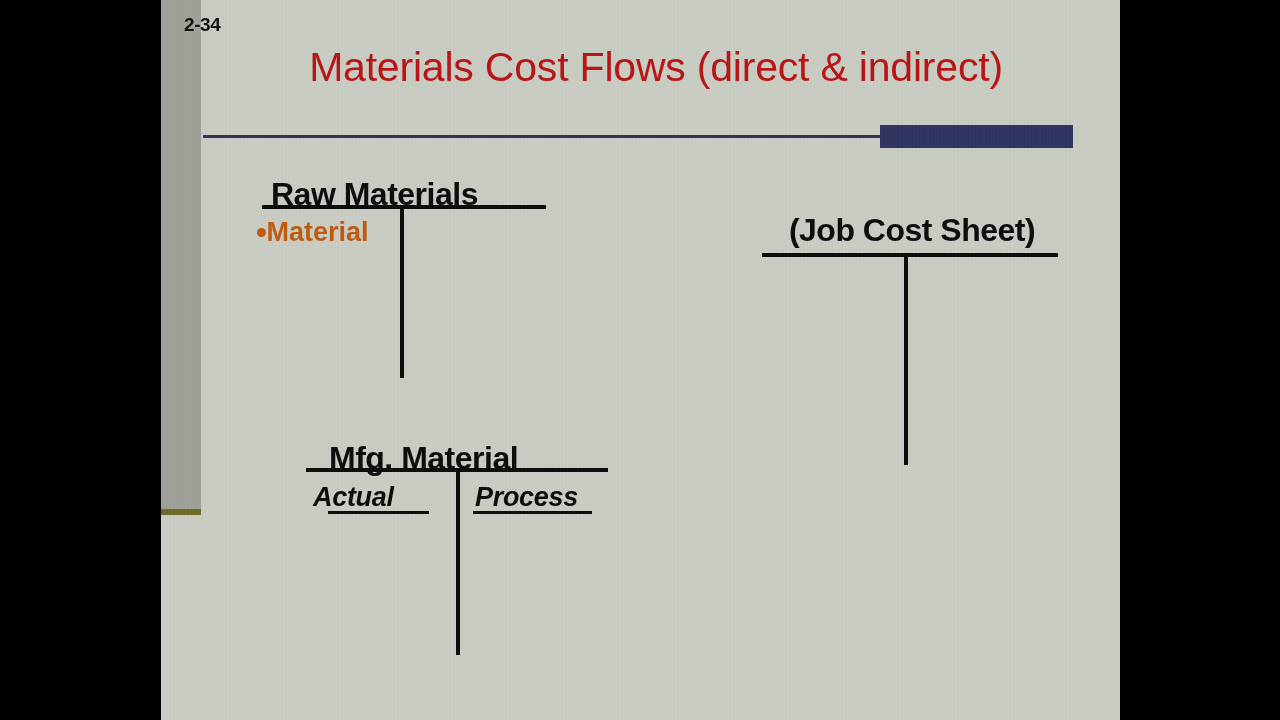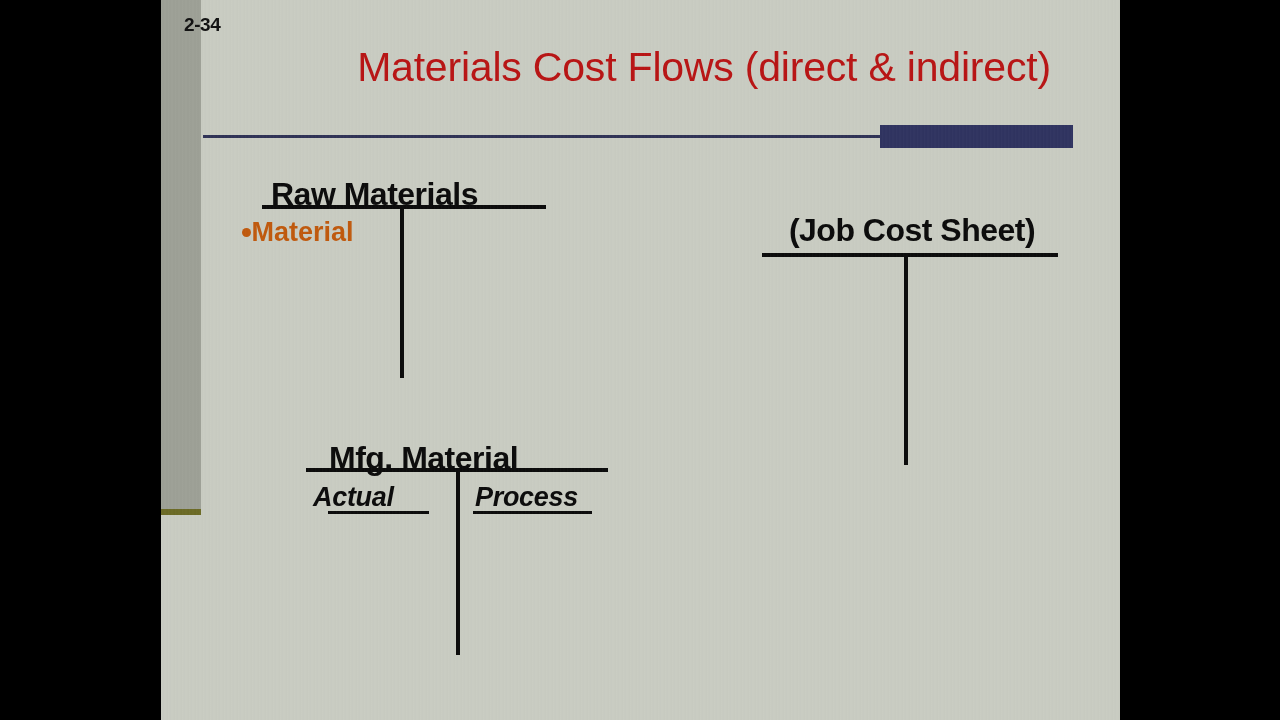--- a/index.html
+++ b/index.html
@@ -80,21 +80,20 @@
   .slide-title {
     position: absolute;
     left: 40px;
     top: 44px;
     width: 910px;
     text-align: center;
     font-size: 41px;
     color: #b81414;
     letter-spacing: -0.2px;
     white-space: nowrap;
-    padding-left: 48px;
   }
 
   .divider-line {
     position: absolute;
     left: 42px;
     top: 135px;
     width: 680px;
     height: 3px;
     background: #2f3256;
   }
@@ -159,21 +158,21 @@
   .t-col-underline {
     position: absolute;
     height: 3px;
     background: #0b0b0b;
   }
 
   
   #rm-head      { left: 110px; top: 169px; }
   #rm-rule      { left: 101px; top: 205px; width: 284px; }
   #rm-stem      { left: 239px; top: 208px; height: 170px; }
-  #rm-entry     { left: 52px;  top: 213px; text-align: center; width: 170px; }
+  #rm-entry     { left: 67px;  top: 213px; text-align: center; width: 170px; }
 
   
   #wip-head     { left: 601px; top: 167px; text-align: center; width: 300px; }
   #wip-rule     { left: 601px; top: 253px; width: 296px; }
   #wip-stem     { left: 743px; top: 256px; height: 209px; }
 
   
   #moh-head     { left: 168px; top: 433px; }
   #moh-rule     { left: 145px; top: 468px; width: 302px; }
   #moh-stem     { left: 295px; top: 471px; height: 184px; }

